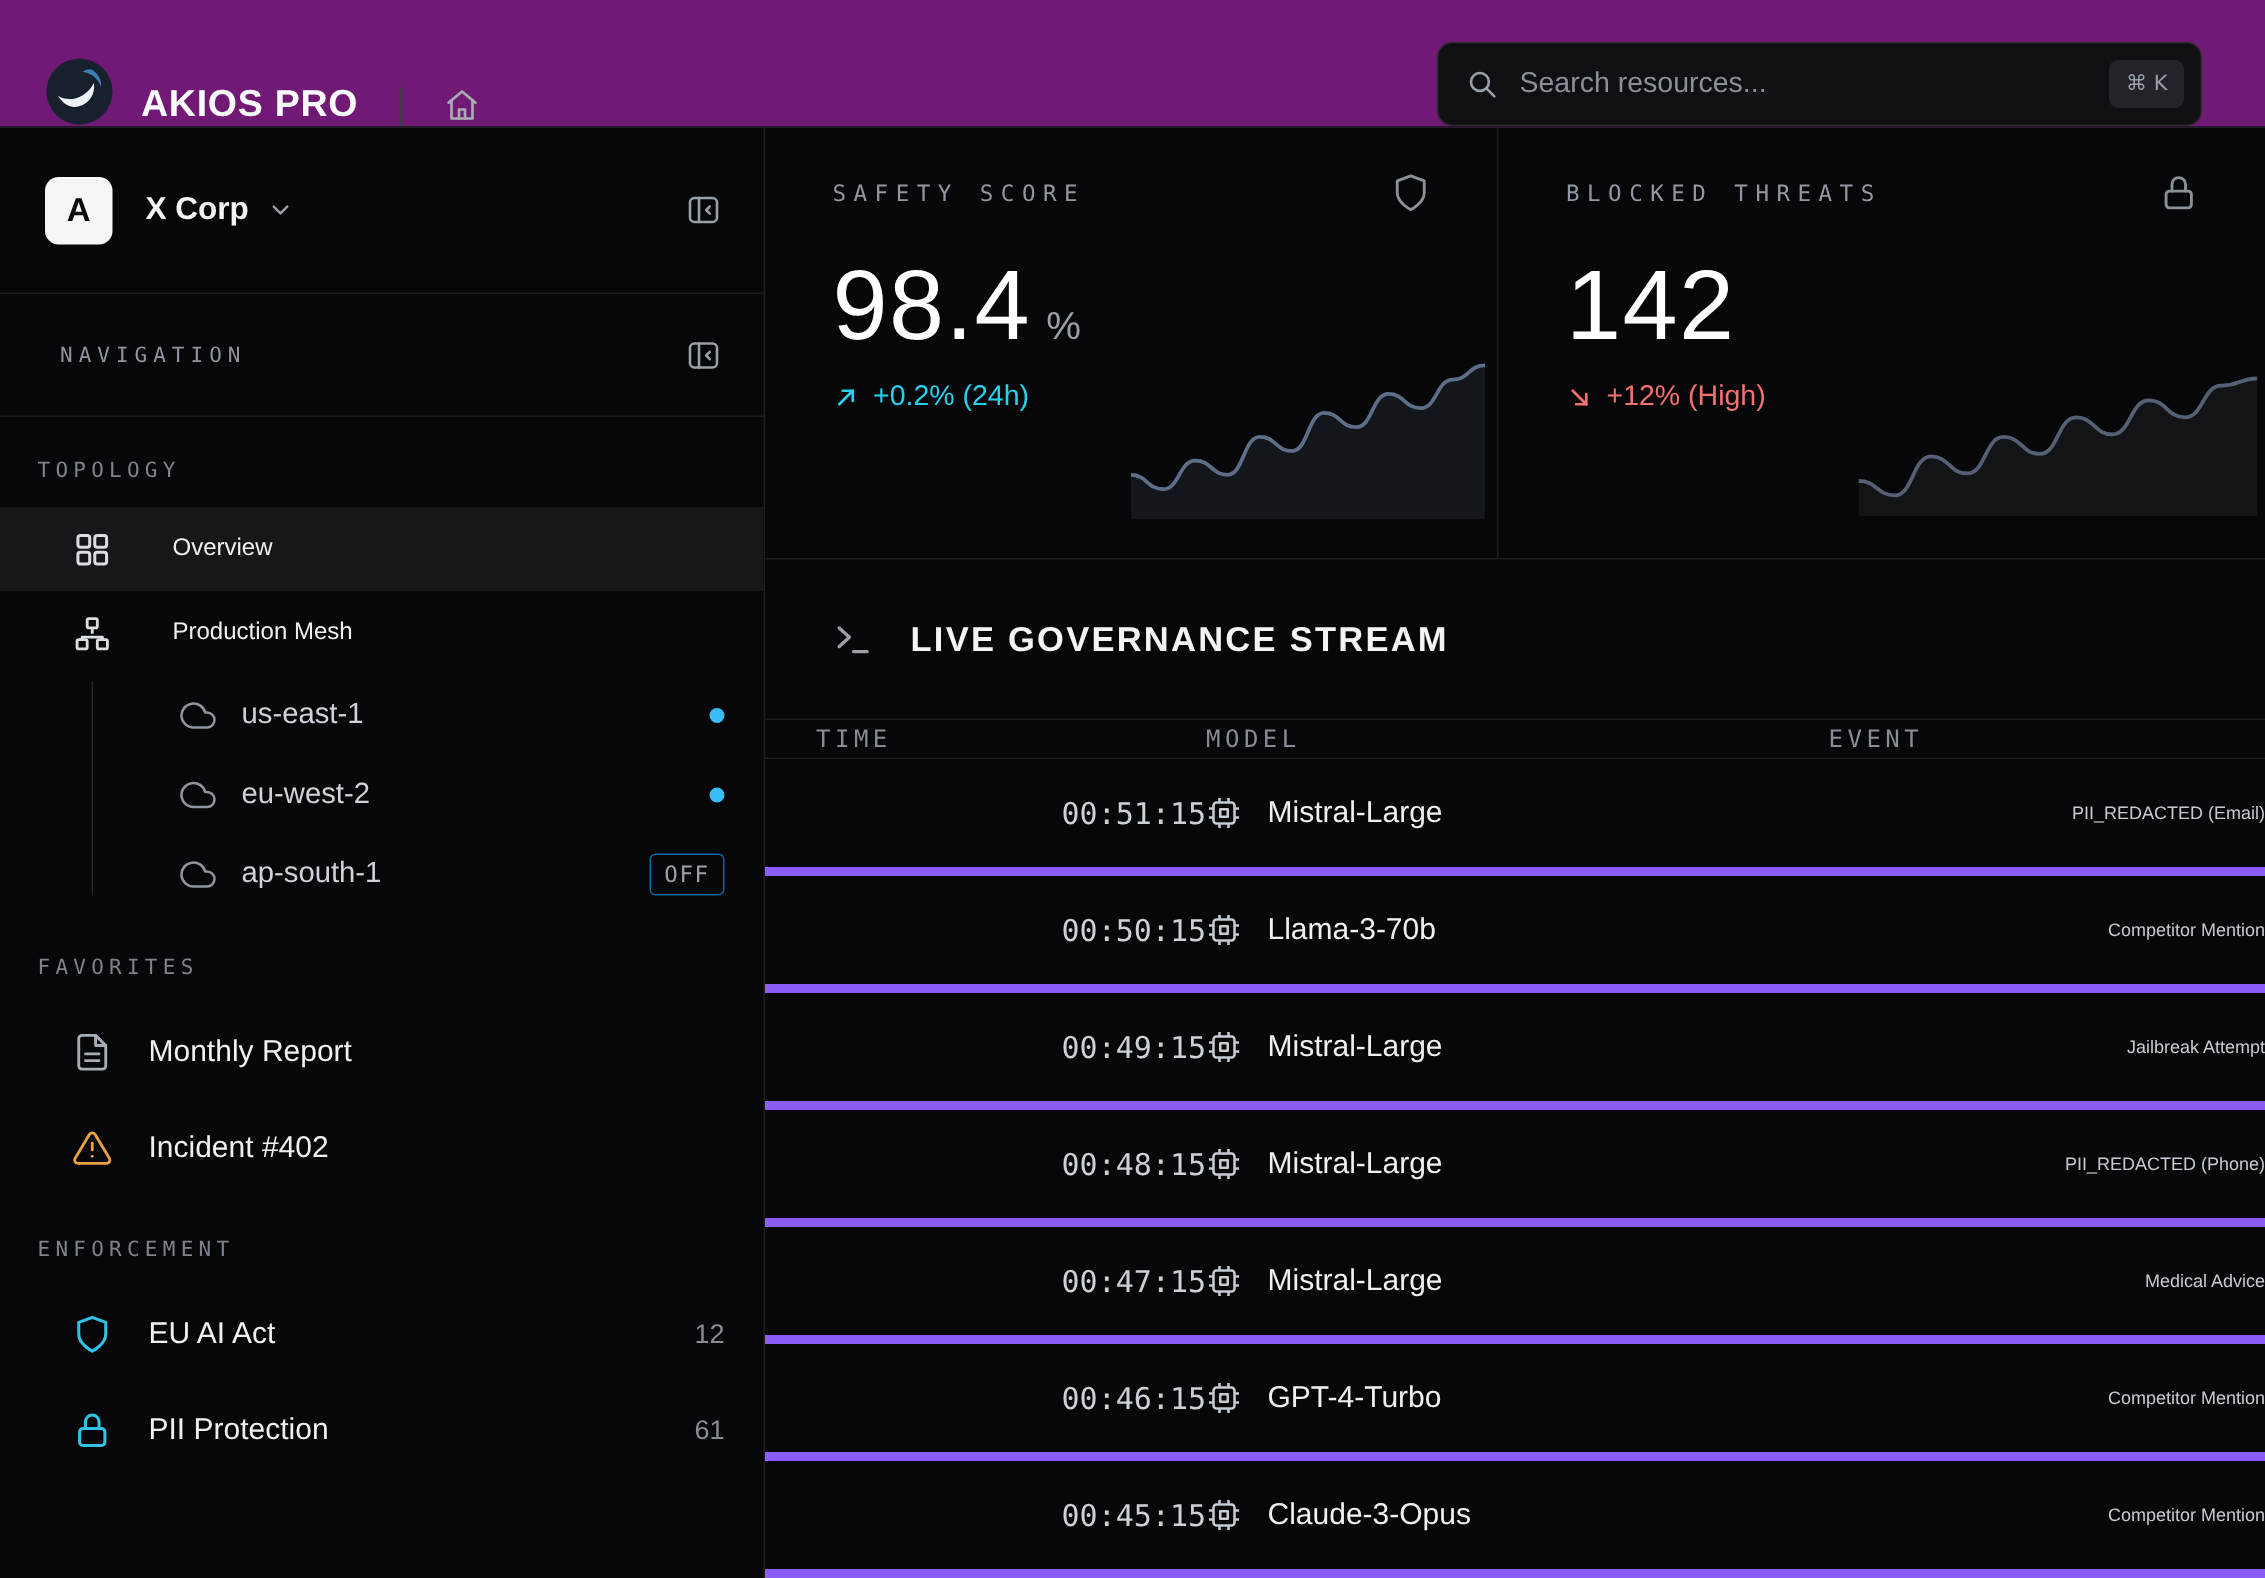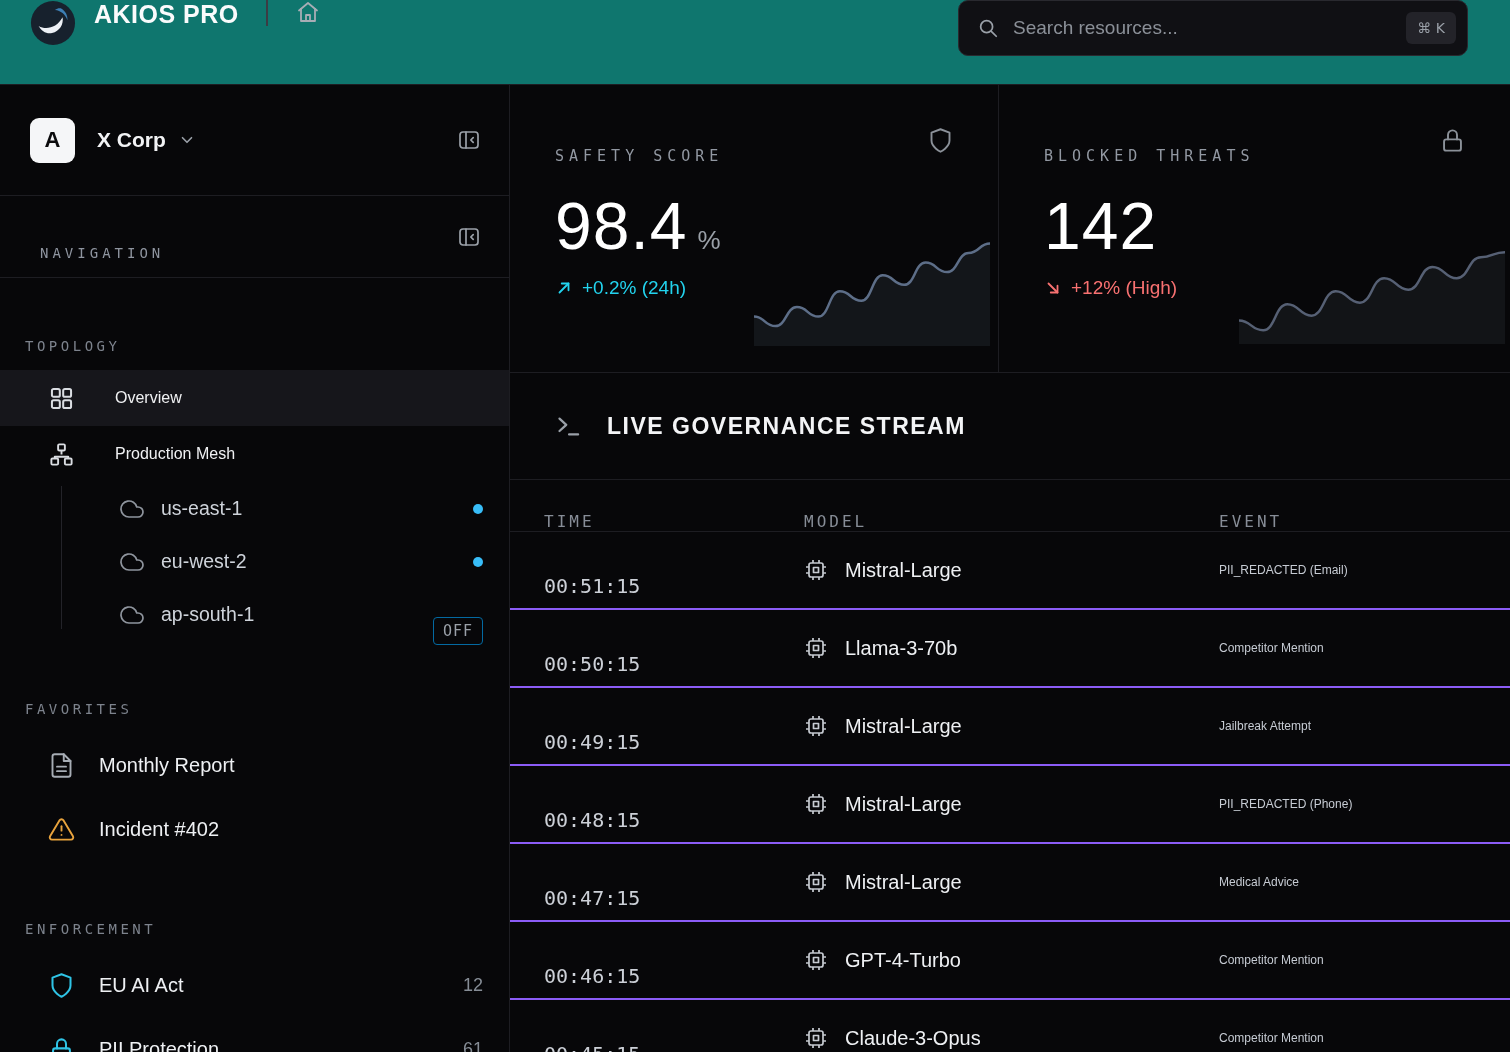--- a/index.html
+++ b/index.html
@@ -1,24 +1,24 @@
 <!DOCTYPE html>
 <html><head>
 <meta charset="utf-8">
 <style>
   * { margin:0; padding:0; box-sizing:border-box; }
   html,body { width:1510px; height:1052px; overflow:hidden; background:#060608; }
   body { font-family:"Liberation Sans","DejaVu Sans",sans-serif; color:#f2f3f5; }
-  .mono { font-family:"DejaVu Sans Mono",monospace;margin-top:32px; }
+  .mono { font-family:"DejaVu Sans Mono",monospace; }
 
   .app { width:1510px; height:1052px; display:flex; flex-direction:column; background:#070709; }
 
   
-  .topbar { height:85px; flex:0 0 85px; display:flex; align-items:flex-start;
-            padding:0 42px 0 30px; border-bottom:1px solid #1d1d22; background:#0f766e; }
+  .topbar { height:85px; flex:0 0 85px; display:flex; align-items:flex-end;
+            padding:0 42px 0 30px; border-bottom:1px solid #1d1d22; background:#701a75; }
   .logo { width:46px; height:46px; display:inline-flex; }
   .logo svg { width:100%; height:100%; }
   .brand { font-size:25px; font-weight:700; letter-spacing:0.5px; margin-left:18px; color:#fafbfc; }
   .tb-divider { width:2px; height:26px; background:#3c3c44; margin:0 27px; }
   .home-btn { background:none; border:none; cursor:pointer; color:#a8adb5; width:26px; height:26px; padding:0; }
   .home-btn svg { width:24px; height:24px; }
 
   .search { margin-left:auto; width:510px; height:56px; background:#101014; border:1px solid #29292f;
             border-radius:10px; display:flex; align-items:center; padding:0 11px 0 18px; gap:14px; }
   .search-icon { width:22px; height:22px; color:#9aa0a8; flex:0 0 22px; display:inline-flex; }
@@ -96,21 +96,21 @@
 
   .stream-header { height:107px; flex:0 0 107px; display:flex; align-items:center; gap:25px;
                    padding:0 45px; border-bottom:1px solid #1d1d22; }
   .term-icon { width:27px; height:27px; color:#9aa0a8; display:inline-flex; }
   .term-icon svg { width:100%; height:100%; }
   .stream-title { font-size:23px; font-weight:700; letter-spacing:1.5px; color:#f3f4f6; }
 
   .t-grid { display:grid; grid-template-columns:260px 415px 1fr; align-items:center; padding-left:34px; }
   .t-head { height:63px; border-bottom:1px solid #1d1d22; }
   .t-head div { font-size:16px; letter-spacing:3px; color:#878d97; }
-  .t-row { height:78px; border-bottom:2px solid #8b5cf6; cursor:pointer; }
+  .t-row { height:78px; border-bottom:6px solid #8b5cf6; cursor:pointer;text-align:right; }
   .t-time { font-size:20px; color:#ccd0d7; }
   .t-model { display:flex; align-items:center; gap:17px; font-size:20px; color:#eef0f3; }
   .chip { width:24px; height:24px; display:inline-flex; color:#c6cad1; flex:0 0 24px; }
   .chip svg { width:100%; height:100%; }
   .t-event { font-size:12px; color:#c6cbd3; }
 </style>
 </head>
 <body>
 
 <div class="app">

